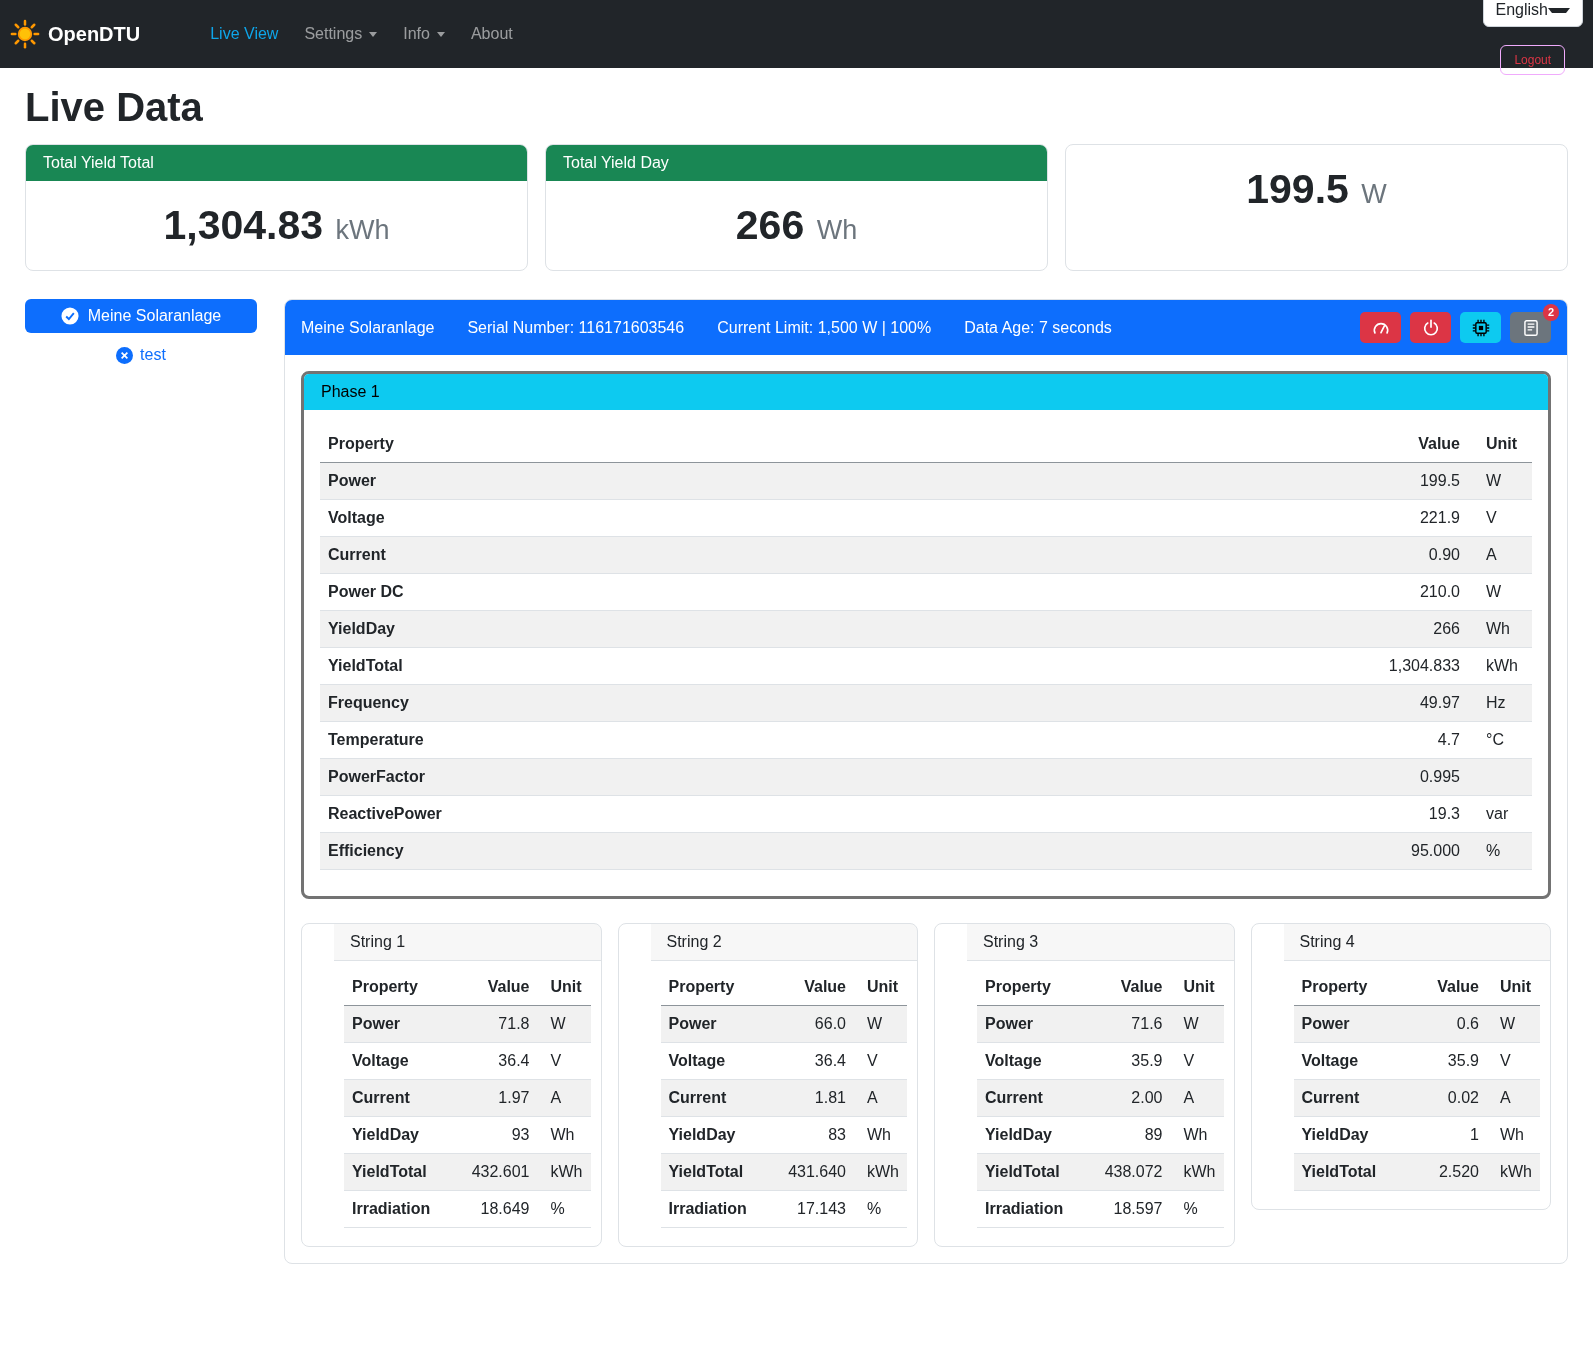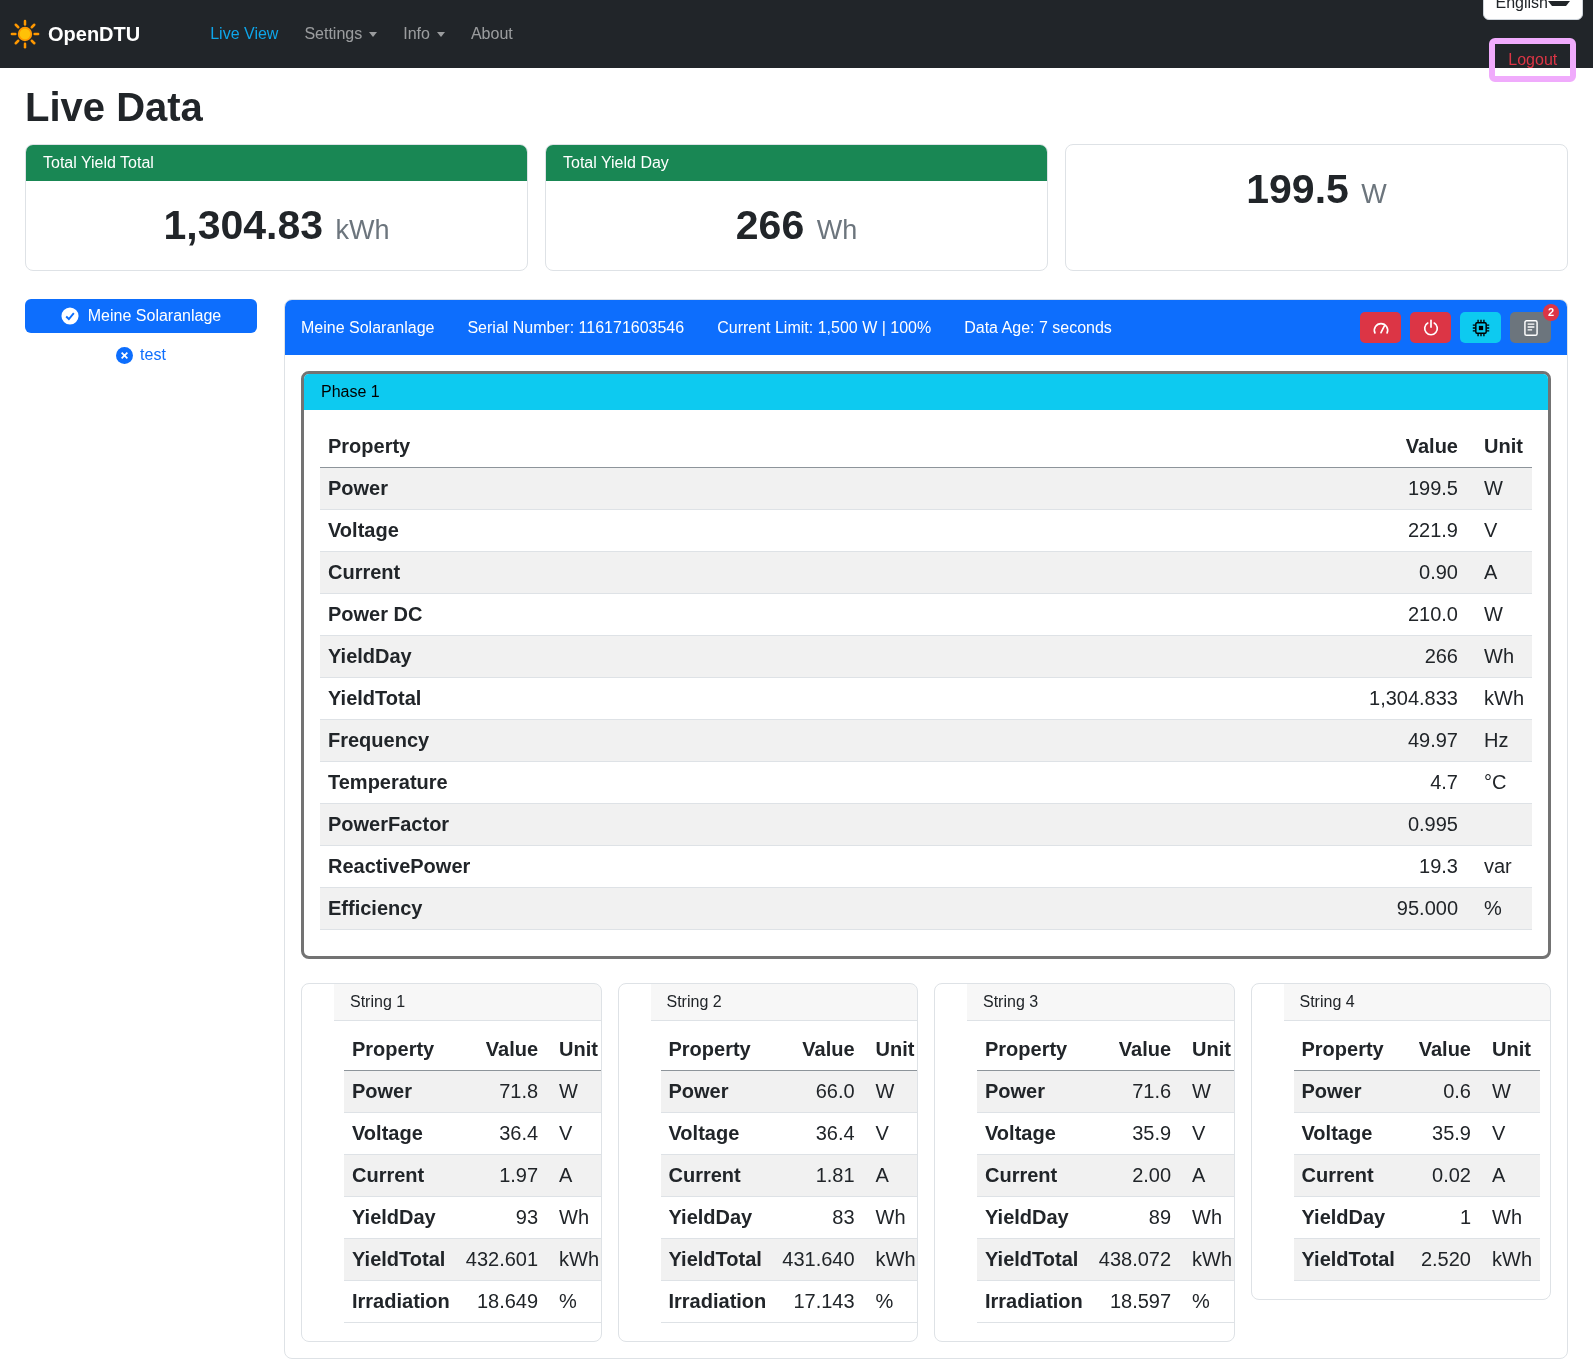--- a/index.html
+++ b/index.html
@@ -24,22 +24,22 @@
     display:inline-block; width:0; height:0;
     border-left:4.5px solid transparent; border-right:4.5px solid transparent;
     border-top:5px solid currentColor; margin-left:7px;
   }
   .nav-right { margin-left:auto; display:flex; align-items:center; gap:18px;flex-direction:column; }
   .lang-select {
     background:#fff; color:#212529; border:1px solid #ced4da; border-radius:6px;
     padding:7px 12px; display:flex; align-items:center; cursor:pointer; min-width:88px;
   }
   .logout-btn {
-    background:transparent; color:#dc3545; border:6px solid #f0abfc; border-radius:6px;
-    padding:7px 13px; font-size:16px; cursor:pointer; font-family:inherit;
+    background:transparent; color:#dc3545; border:1px solid #f0abfc; border-radius:6px;
+    padding:7px 13px; font-size:12px; cursor:pointer; font-family:inherit;
   }
 
   
   .container { padding:0 25px; }
   .page-title { font-size:40px; font-weight:600; margin:17px 0 14px; }
 
   
   .summary-row { display:flex; gap:17px; margin-bottom:28px; }
   .summary-card { flex:1; border:1px solid #dee2e6; border-radius:8px; background:#fff; overflow:hidden; }
   .summary-card .head { background:#198754; color:#fff; padding:9px 17px; font-size:16px; }
@@ -77,21 +77,21 @@
     font-size:11px; font-weight:700; line-height:1; padding:3px 5px; border-radius:9px;
   }
   .main-card-body { padding:16px; }
 
   
   .phase-card { border:3px solid #737373; border-radius:8px; overflow:hidden; margin-bottom:24px; }
   .phase-header { background:#0dcaf0; color:#000; padding:9px 17px; font-size:16px; }
   .phase-body { padding:16px 16px 26px; }
 
   
-  table { width:100%; border-collapse:collapse; font-size:20px; }
+  table { width:100%; border-collapse:collapse; font-size:16px; }
   th, td { padding:9px 8px; border-bottom:1px solid #dee2e6; text-align:left; }
   thead th { font-weight:700; border-bottom:1px solid #8d949a; }
   tbody tr:nth-child(odd) td { background:#f1f1f1; }
   .c-prop { font-weight:700; }
   .phase-body .c-val, .phase-body th.c-val { width:120px; text-align:right; }
   .phase-body .c-unit, .phase-body th.c-unit { width:64px; padding-left:18px; }
 
   
   .strings-row { display:flex; gap:16px; align-items:flex-start; }
   .string-card { flex:1; border:1px solid #dee2e6; border-radius:8px; overflow:hidden; background:#fff;padding-left:32px; }

